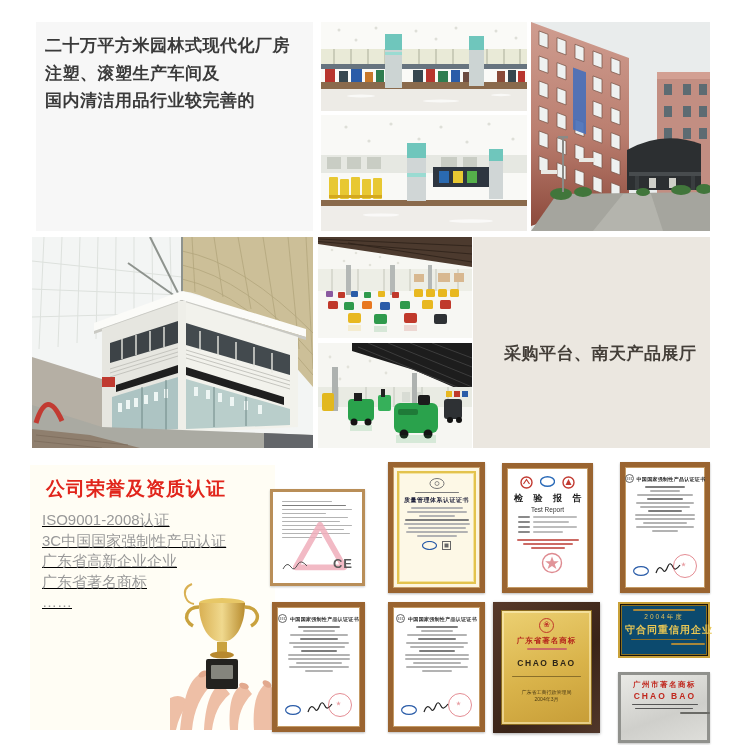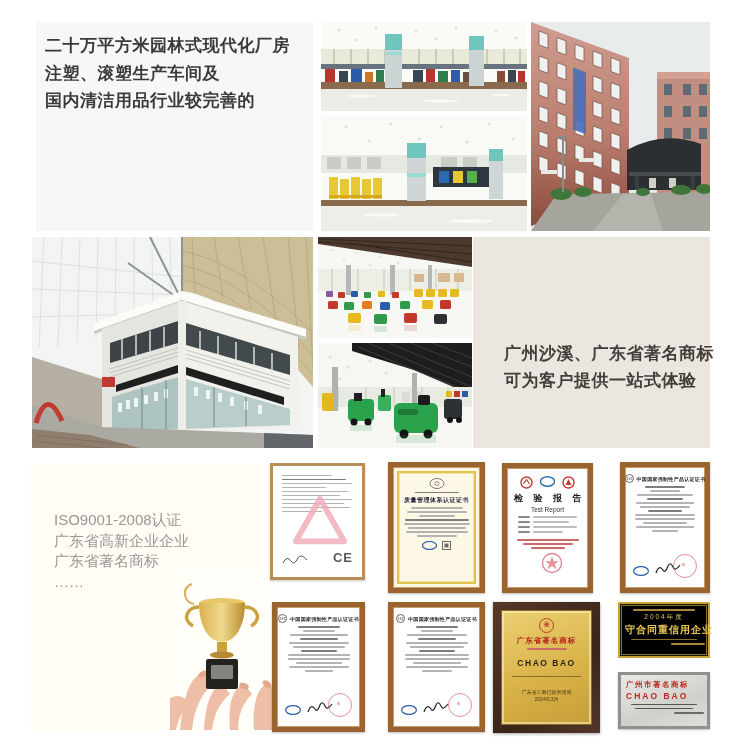--- a/index.html
+++ b/index.html
@@ -9,34 +9,34 @@
   .ph svg{display:block;width:100%;height:100%;}
 
   
   .intro-box{position:absolute;left:36px;top:22px;width:277px;height:209px;background:#f7f7f7;box-sizing:border-box;padding:10px 8px 0 9px;}
   .intro-box p{margin:0;font-size:17px;line-height:27.5px;font-weight:bold;color:#3a3a3a;letter-spacing:.5px;white-space:nowrap;}
   .caption-box{position:absolute;left:473px;top:237px;width:237px;height:211px;background:#ebe7e0;box-sizing:border-box;padding:103px 0 0 31px;}
   .caption-box p{margin:0;font-size:17px;line-height:27px;font-weight:bold;color:#433e38;letter-spacing:.5px;white-space:nowrap;}
 
   .honors-box{position:absolute;left:30px;top:465px;width:245px;height:265px;background:#fffdf4;}
   .honors-heading{position:absolute;left:16px;top:11px;font-size:19px;font-weight:bold;color:#e1251b;letter-spacing:1px;margin:0;white-space:nowrap;}
-  .honors-list{position:absolute;left:24px;top:45px;margin:0;padding:0;list-style:none;}
+  .honors-list{position:absolute;left:12px;top:45px;margin:0;padding:0;list-style:none;text-decoration:underline;}
   .honors-list li{font-size:15px;line-height:20.5px;color:#989898;white-space:nowrap;}
   .trophy-wrap{position:absolute;right:0;bottom:0;width:105px;height:160px;}
 
   
   .cert{position:absolute;box-sizing:border-box;background:#fff;}
   .wood{border:5px solid #9a6430;box-shadow:inset 0 0 0 1px #c49b66,0 1px 2px rgba(0,0,0,.28);}
   .wood-thin{border:3px solid #b98e58;box-shadow:0 1px 2px rgba(0,0,0,.22);}
   .b{height:2px;background:#b3b3b3;border-radius:1px;margin:3px auto;}
   .b.dk{background:#7d7d7d;}
   .b.rd{background:#cc6a64;}
   .b.thin{height:1.5px;margin:2.5px auto;}
 
-  .cert-ce{left:270px;top:463px;width:95px;height:117px;padding:6px 7px;}
+  .cert-ce{left:270px;top:489px;width:95px;height:97px;padding:6px 7px;}
   .ce-tri{position:absolute;left:18px;top:26px;width:58px;height:58px;opacity:.85;}
   .ce-mark{position:absolute;right:9px;bottom:12px;font-size:13px;font-weight:bold;color:#5a5a5a;letter-spacing:1px;}
   .ce-sig{position:absolute;left:8px;bottom:10px;width:30px;height:14px;}
 
   .cert-qms{left:388px;top:462px;width:97px;height:131px;padding:4px;background:#fdf6e0;}
   .qms-inner{height:100%;box-sizing:border-box;border:2px solid #e3c34e;box-shadow:inset 0 0 0 1px #f4e3a0;padding:5px 5px 3px;background:#fdf8e6;}
   .qms-logo{display:block;margin:0 auto 2px;width:16px;height:11px;}
   .qms-title{font-size:6px;font-weight:bold;color:#20223c;text-align:center;letter-spacing:.5px;white-space:nowrap;margin:2px 0 1px;}
   .qms-foot{display:flex;justify-content:center;gap:5px;align-items:center;margin-top:4px;}
 
@@ -64,28 +64,28 @@
 
   .plaque-gd{left:493px;top:602px;width:107px;height:131px;background:linear-gradient(135deg,#57392a,#3a2418 60%,#51372a);border:none;box-shadow:0 1px 3px rgba(0,0,0,.35);padding:8px;}
   .gd-face{height:100%;box-sizing:border-box;background:linear-gradient(160deg,#ecd072,#d9b34a 55%,#c79d37);border:1px solid #8a6a1e;box-shadow:inset 0 0 0 2px rgba(255,244,200,.55);text-align:center;padding-top:7px;}
   .gd-emblem{width:13px;height:13px;border:1.2px solid #c0392b;border-radius:50%;margin:0 auto 3px;color:#c0392b;font-size:8px;line-height:12px;}
   .gd-title{font-size:7.5px;font-weight:bold;color:#b5261c;letter-spacing:1px;white-space:nowrap;margin:1px 0 0;}
   .gd-brand{font-size:8.5px;font-weight:bold;color:#2e2618;letter-spacing:1.5px;margin:8px 0 0;}
   .gd-line{height:1.5px;background:#8a6f2a;border-radius:1px;margin:8px 10px 0;}
   .gd-issuer{font-size:5px;color:#4a3a14;margin-top:12px;white-space:nowrap;}
   .gd-date{font-size:5px;color:#4a3a14;margin-top:1px;}
 
-  .plaque-contract{left:618px;top:602px;width:92px;height:56px;background:#000000;border:2px solid #c9a23a;box-shadow:inset 0 0 0 1px #17130d,inset 0 0 0 2px #8a6f20;padding:4px 5px;text-align:center;}
+  .plaque-contract{left:618px;top:602px;width:92px;height:56px;background:#0c4a6e;border:2px solid #c9a23a;box-shadow:inset 0 0 0 1px #17130d,inset 0 0 0 2px #8a6f20;padding:4px 5px;text-align:center;}
   .pc-top{height:1.5px;background:#a8873a;border-radius:1px;margin:1px 8px 2px;}
   .pc-year{font-size:6.5px;color:#e3c05a;letter-spacing:2px;margin:1px 0;}
   .pc-title{font-size:10px;font-weight:bold;color:#e8c654;letter-spacing:1px;white-space:nowrap;margin:1px 0 2px;}
   .pc-eng{height:1.5px;background:#8a6f2a;border-radius:1px;margin:0 6px 3px;}
   .pc-foot{height:1.5px;width:34px;background:#a8873a;border-radius:1px;margin-left:46px;}
 
-  .plaque-gz{left:618px;top:672px;width:92px;height:57px;background:linear-gradient(160deg,#e9e9e5,#cfcfcb 60%,#dededa);border:3px solid #90918d;box-shadow:0 1px 2px rgba(0,0,0,.25);padding:4px 5px;text-align:left;}
+  .plaque-gz{left:618px;top:672px;width:92px;height:71px;background:linear-gradient(160deg,#e9e9e5,#cfcfcb 60%,#dededa);border:3px solid #90918d;box-shadow:0 1px 2px rgba(0,0,0,.25);padding:4px 11px;text-align:right;}
   .gz-title{font-size:7.5px;font-weight:bold;color:#c0281e;letter-spacing:1.5px;white-space:nowrap;margin:1px 0 1px;}
   .gz-brand{font-size:8.5px;font-weight:bold;color:#c0281e;letter-spacing:2px;margin:0 0 2px;}
   .gz-foot{height:1.5px;width:30px;background:#6a6a66;border-radius:1px;margin-left:48px;margin-top:3px;}
 </style>
 </head>
 <body>
 
 <div class="page">
 
   <div class="intro-box">
@@ -497,27 +497,28 @@
           <circle cx="141" cy="77" r="3" fill="#121212"></circle>
       </g>
       <g opacity=".15">
           <rect x="78" y="92" width="40" height="8" fill="#2aa24c"></rect>
           <rect x="32" y="82" width="22" height="6" fill="#2aa24c"></rect>
         </g>
     </svg>
   </div>
 
   <div class="caption-box">
-    <p>广州沙溪、广东省著名商标</p>
-    <p>可为客户提供一站式体验</p>
+    <p>采购平台、南天产品展厅</p>
   </div>
 
   <div class="honors-box">
+    <h2 class="honors-heading">公司荣誉及资质认证</h2>
     <ul class="honors-list">
       <li>ISO9001-2008认证</li>
+      <li>3C中国国家强制性产品认证</li>
       <li>广东省高新企业企业</li>
       <li>广东省著名商标</li>
       <li>……</li>
     </ul>
     <div class="trophy-wrap">
       <svg viewBox="0 0 105 160" preserveAspectRatio="none">
         <defs>
           <linearGradient id="gold" x1="0" y1="0" x2="1" y2="0">
             <stop offset="0" stop-color="#d9b052"></stop>
               <stop offset=".5" stop-color="#f0d98e"></stop>

